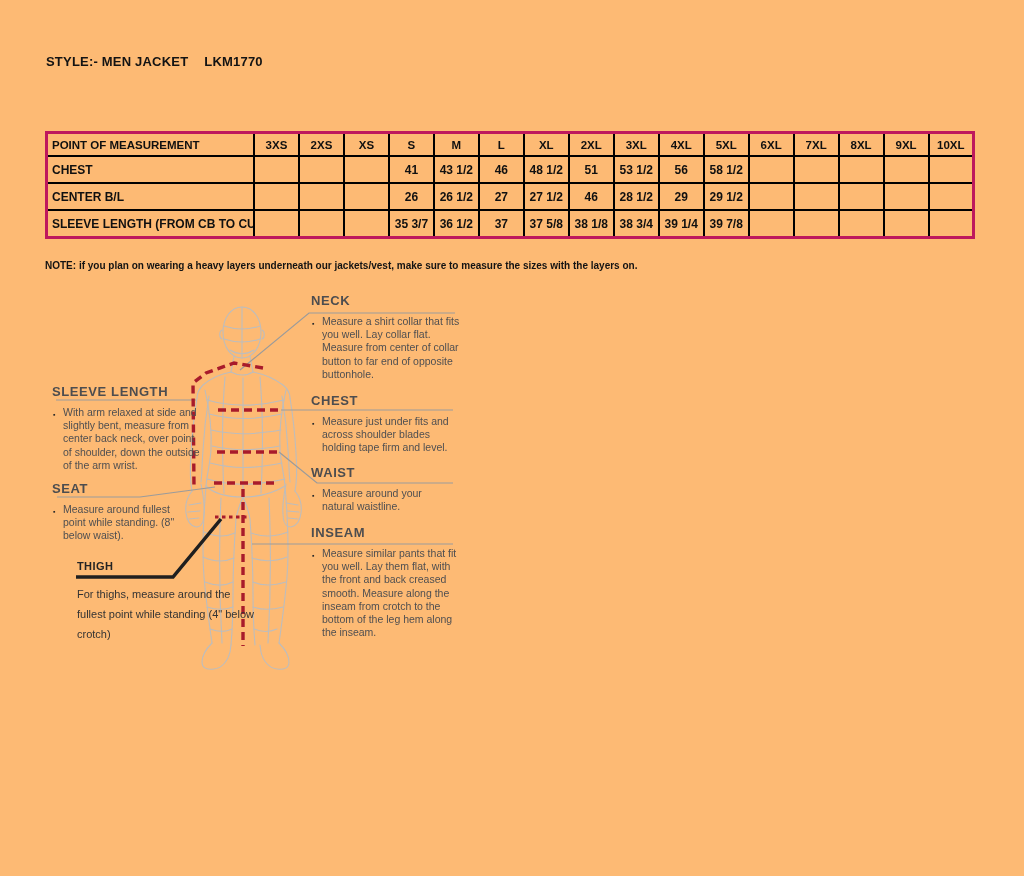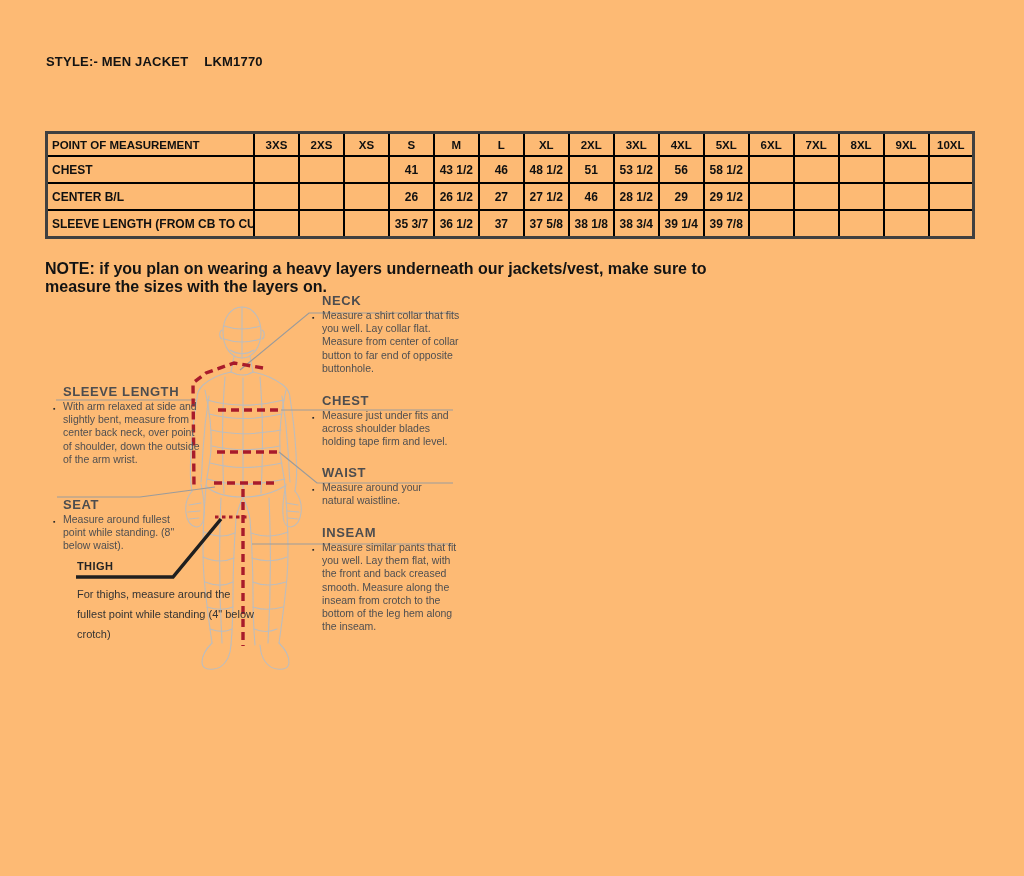--- a/index.html
+++ b/index.html
@@ -6,35 +6,35 @@
   .page{position:relative;width:1024px;height:876px;background:#fdba74;overflow:hidden;
         font-family:"Liberation Sans",sans-serif;color:#111;}
 
   
   .doc-title{position:absolute;left:46px;top:54px;font-size:13px;font-weight:bold;
              letter-spacing:.2px;color:#131313;}
   .doc-title .code{margin-left:16px;}
 
   
   .size-table{position:absolute;left:45px;top:131px;width:930px;border-collapse:collapse;
-              table-layout:fixed;border:3px solid #404040;font-weight:bold;}
+              table-layout:fixed;border:3px solid #be185d;font-weight:bold;}
   .size-table th,.size-table td{border:2px solid #000;padding:0;text-align:center;
               font-size:12px;font-weight:bold;white-space:nowrap;overflow:hidden;color:#101010;}
   .size-table th{height:21px;font-size:11.5px;}
   .size-table td{height:25px;}
   .size-table .poml{width:201px;text-align:left;padding-left:4px;}
 
   
-  .note{position:absolute;left:45px;top:260px;width:700px;font-size:16px;font-weight:bold;color:#131313;}
+  .note{position:absolute;left:45px;top:260px;width:700px;font-size:10px;font-weight:bold;color:#131313;}
 
   
   .diagram-svg{position:absolute;left:0;top:0;width:1024px;height:876px;}
   .sec{position:absolute;color:#4f4f51;}
-  .sec-h{font-size:13px;font-weight:bold;letter-spacing:.6px;color:#4d4d4f;line-height:17px;margin-left:11px;}
-  .sec-b{position:relative;padding-left:11px;font-size:10.5px;line-height:13.2px;color:#4f4f51;}
+  .sec-h{font-size:13px;font-weight:bold;letter-spacing:.6px;color:#4d4d4f;line-height:17px;}
+  .sec-b{position:relative;margin-top:6px;padding-left:11px;font-size:10.5px;line-height:13.2px;color:#4f4f51;}
   .bullet{position:absolute;left:1px;top:2px;font-size:7px;color:#2b2b2b;}
   .sec.thigh .sec-h{color:#242424;margin-left:0;font-size:11px;letter-spacing:.4px;}
   .sec.thigh .sec-b{padding-left:0;margin-top:9px;font-size:11px;line-height:20px;color:#333;}
 </style>
 </head>
 <body>
 
 <div class="page">
 
   <div class="doc-title">
@@ -219,21 +219,21 @@
   <div class="sec" style="left:52px;top:383px;width:152px">
     <div class="sec-h">SLEEVE LENGTH</div>
     <div class="sec-b"><span class="bullet">▪</span><span>With arm relaxed at side and slightly bent, measure from center back neck, over point of shoulder, down the outside of the arm wrist.</span></div>
   </div>
 
   <div class="sec" style="left:311px;top:524px;width:151px">
     <div class="sec-h">INSEAM</div>
     <div class="sec-b"><span class="bullet">▪</span><span>Measure similar pants that fit you well. Lay them flat, with the front and back creased smooth. Measure along the inseam from crotch to the bottom of the leg hem along the inseam.</span></div>
   </div>
 
-  <div class="sec" style="left:52px;top:496px;width:130px">
+  <div class="sec" style="left:52px;top:480px;width:130px">
     <div class="sec-h">SEAT</div>
     <div class="sec-b"><span class="bullet">▪</span><span>Measure around fullest point while standing. (8" below waist).</span></div>
   </div>
 
   <div class="sec thigh" style="left:77px;top:558px;width:180px">
     <div class="sec-h">THIGH</div>
     <div class="sec-b"><span>For thighs, measure around the fullest point while standing (4" below crotch)</span></div>
   </div>
 
 </div>

